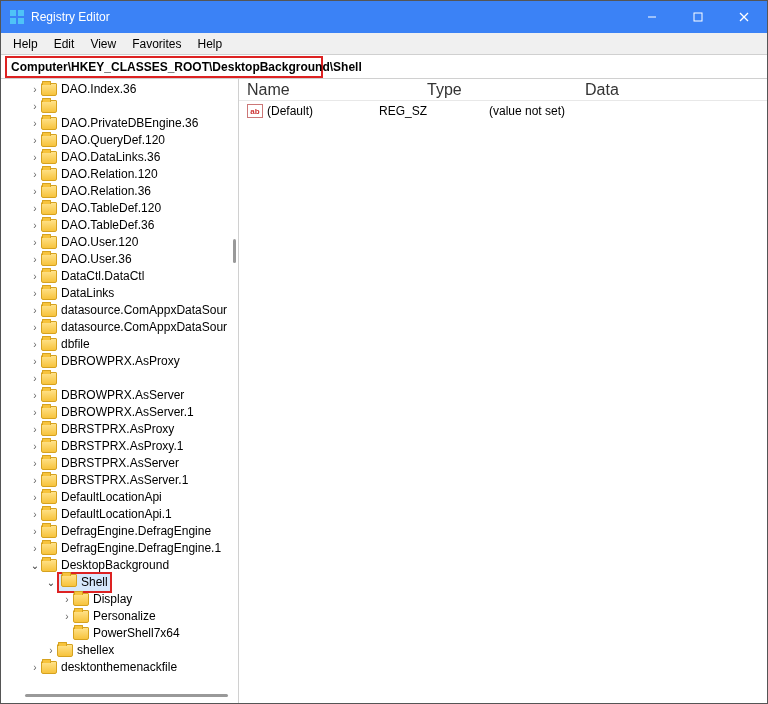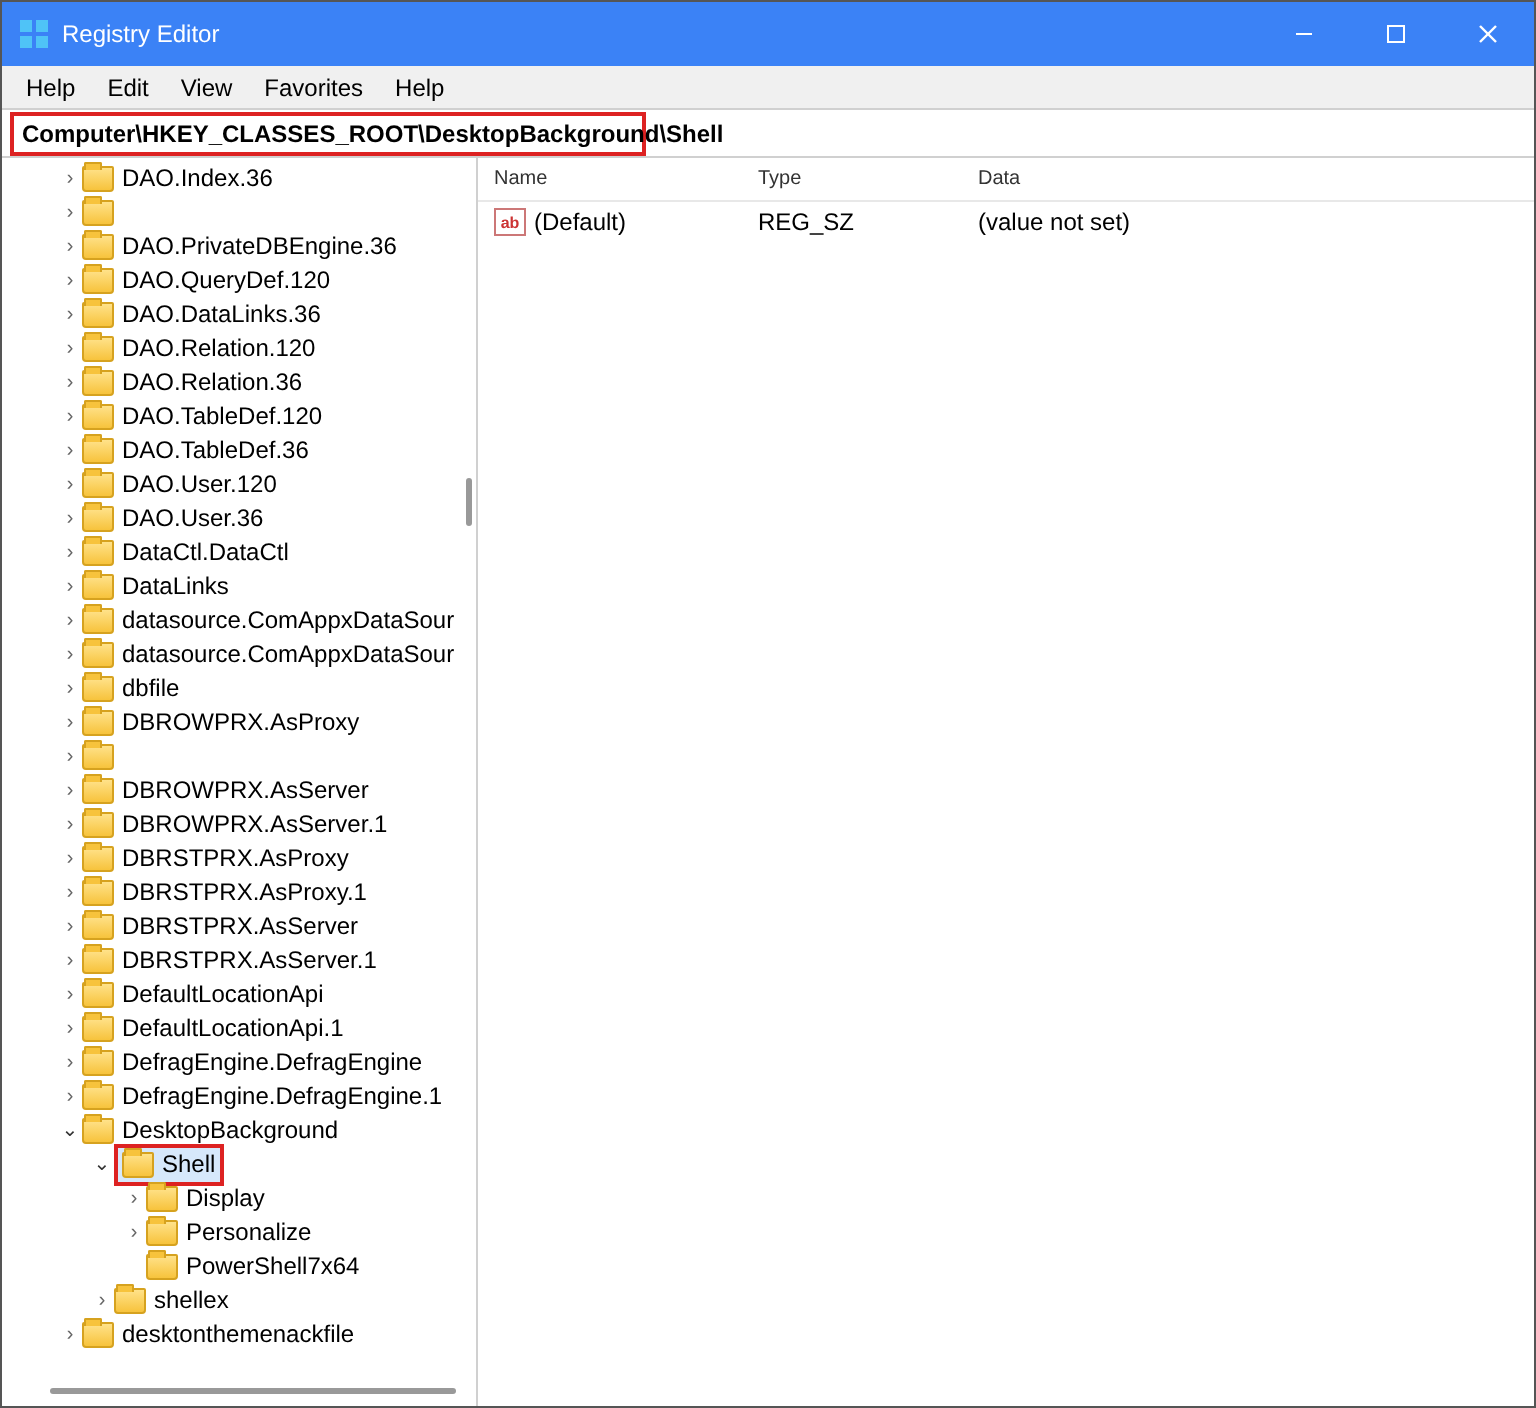--- a/index.html
+++ b/index.html
@@ -84,24 +84,25 @@
     border-radius: 2px;
   }
   .list-pane {
     flex: 1;
     overflow: hidden;
   }
   .list-header {
     display: flex;
     background: #fff;
     border-bottom: 1px solid #e8e8e8;
-    font-size: 10px;
+    font-size: 16px;
     color: #333;
     height: 22px;
     align-items: center;
+    gap: 48px;
   }
   .col-name { width: 140px; padding-left: 8px; }
   .col-type { width: 110px; }
   .col-data { flex: 1; }
   .list-row {
     display: flex;
     align-items: center;
     height: 20px;
     font-size: 12px;
   }
@@ -355,21 +356,21 @@
           <span class="folder-icon"></span>
           <span>DefragEngine.DefragEngine.1</span>
         </div>
         <div class="tree-row indent-1">
           <span class="chev open">⌄</span>
           <span class="folder-icon"></span>
           <span>DesktopBackground</span>
         </div>
         <div class="tree-row indent-2">
           <span class="chev open">⌄</span>
-          <span class="highlight-box" style="display: inline-flex; align-items: center;">
+          <span class="highlight-box" style="display: inline-flex; align-items: flex-start;">
             <span class="folder-icon"></span>
             <span>Shell</span>
           </span>
         </div>
         <div class="tree-row indent-3">
           <span class="chev">›</span>
           <span class="folder-icon"></span>
           <span>Display</span>
         </div>
         <div class="tree-row indent-3">

